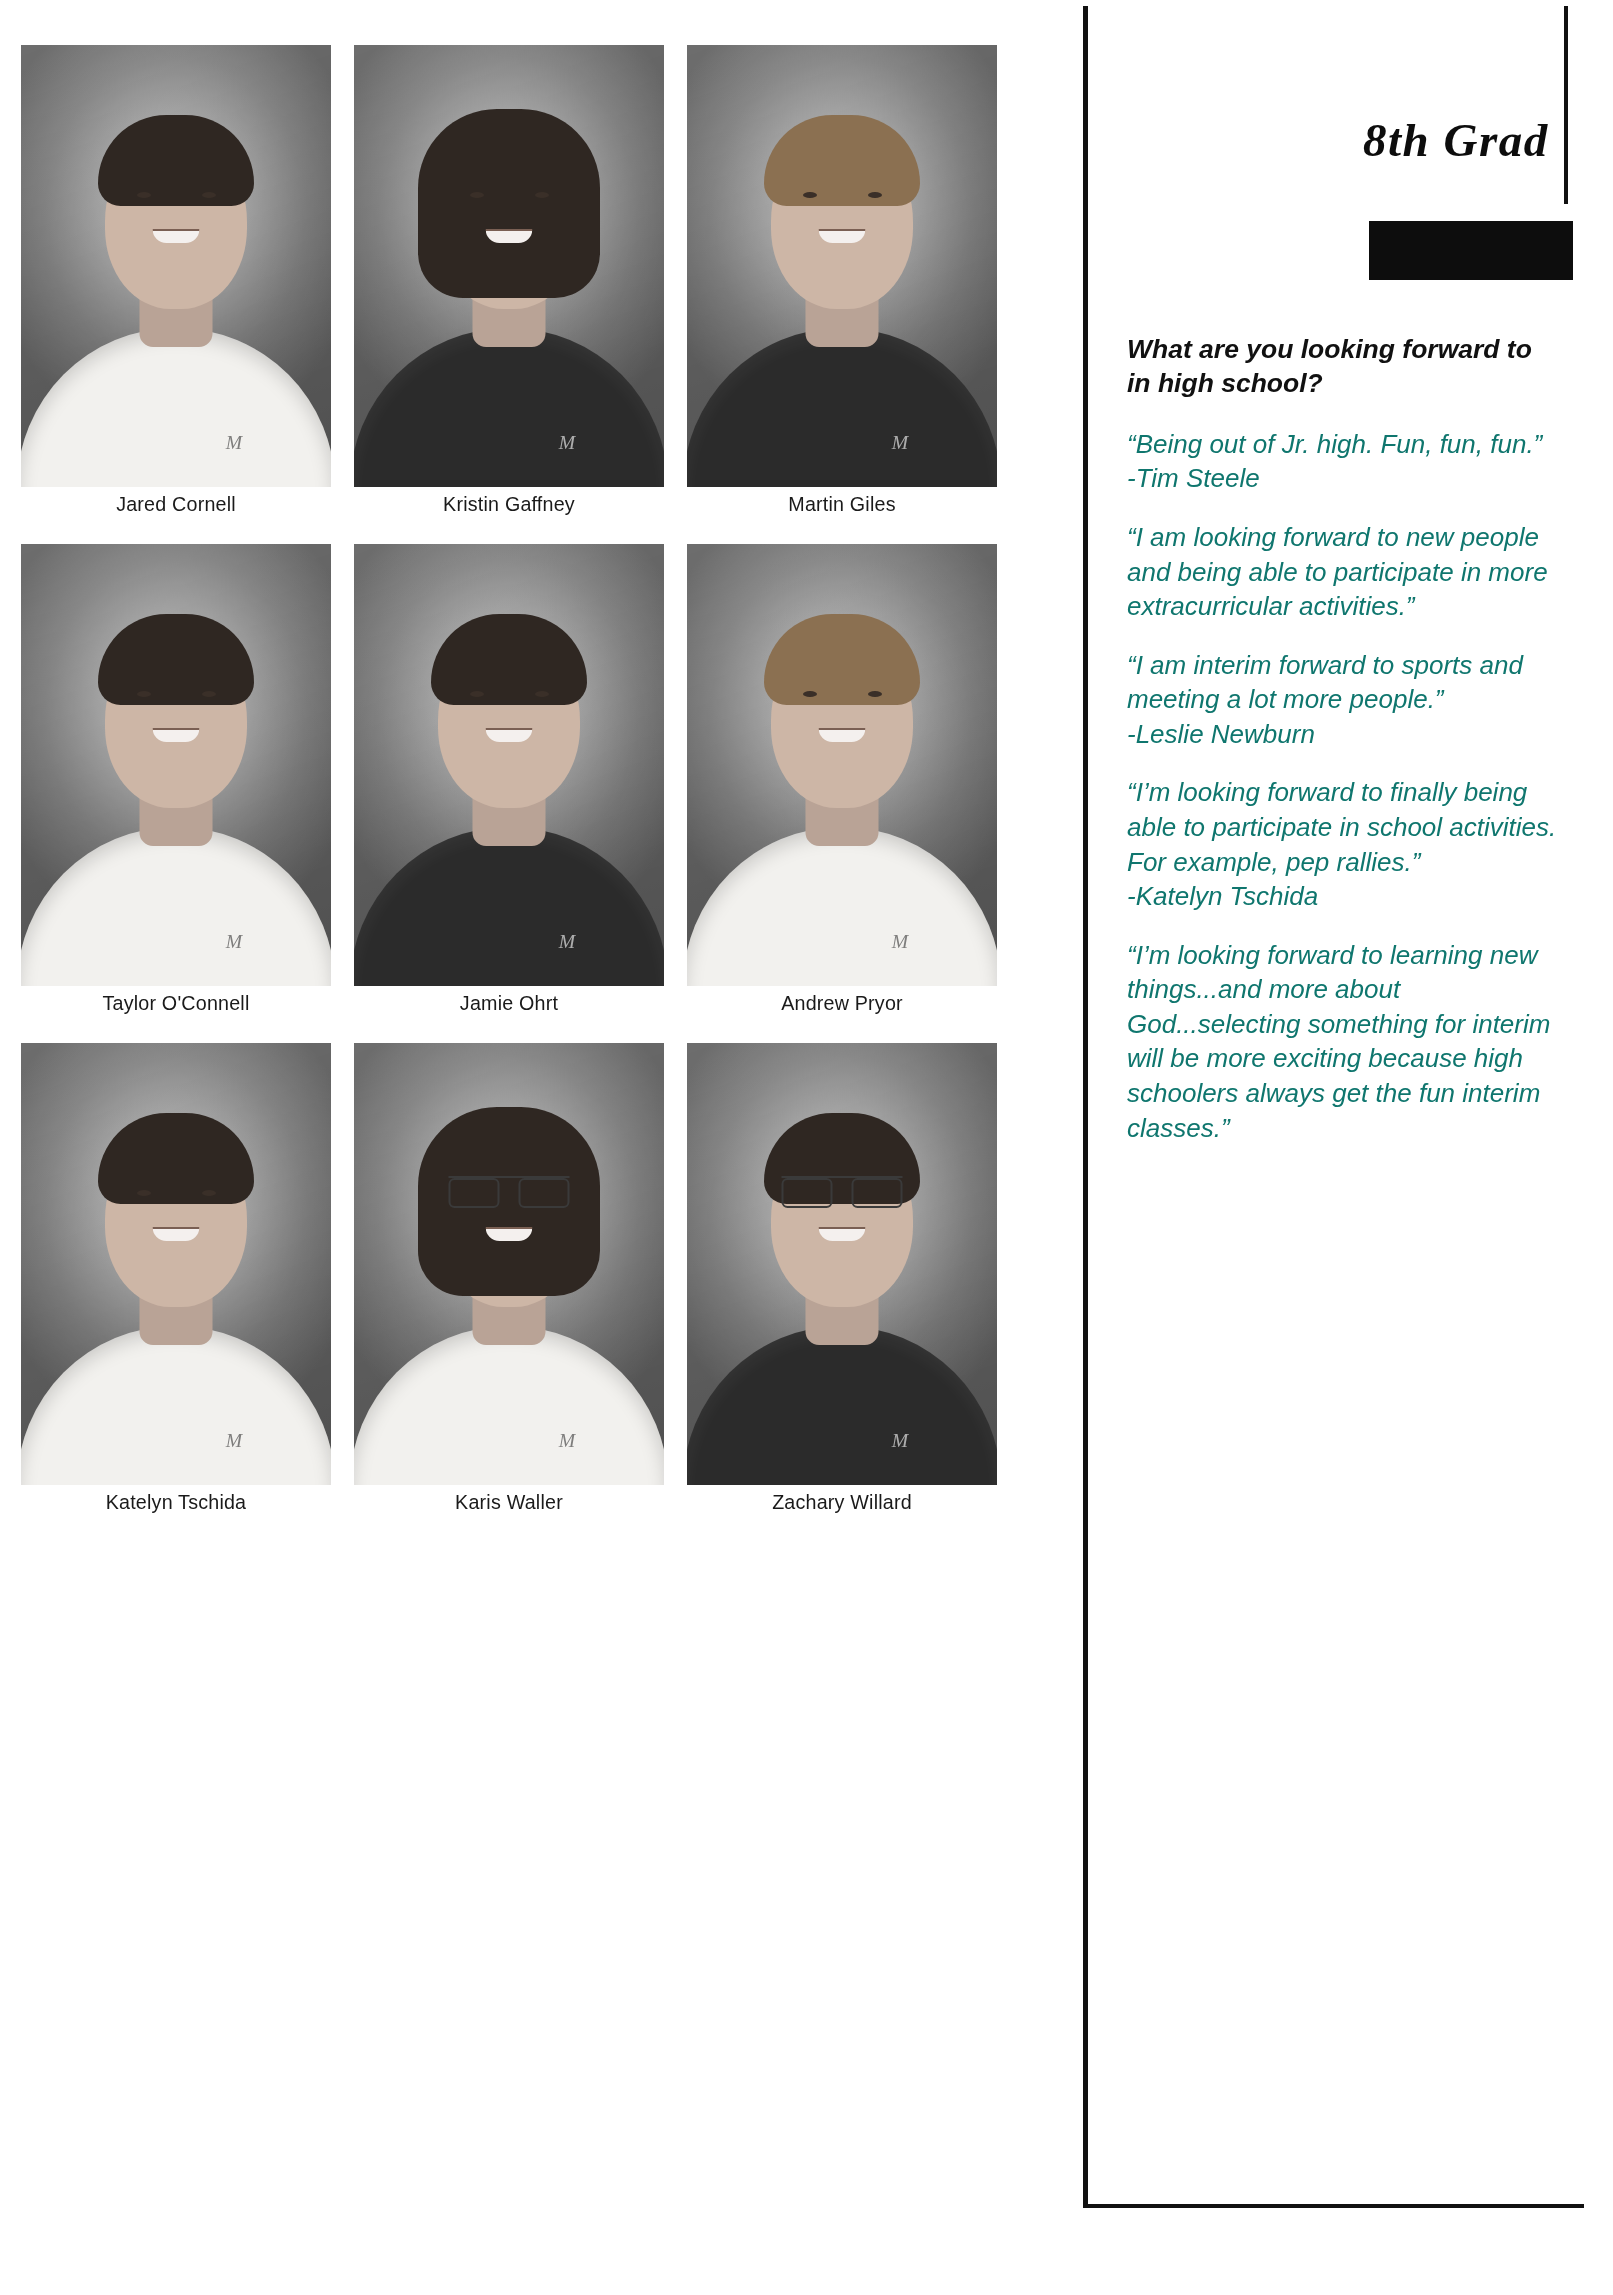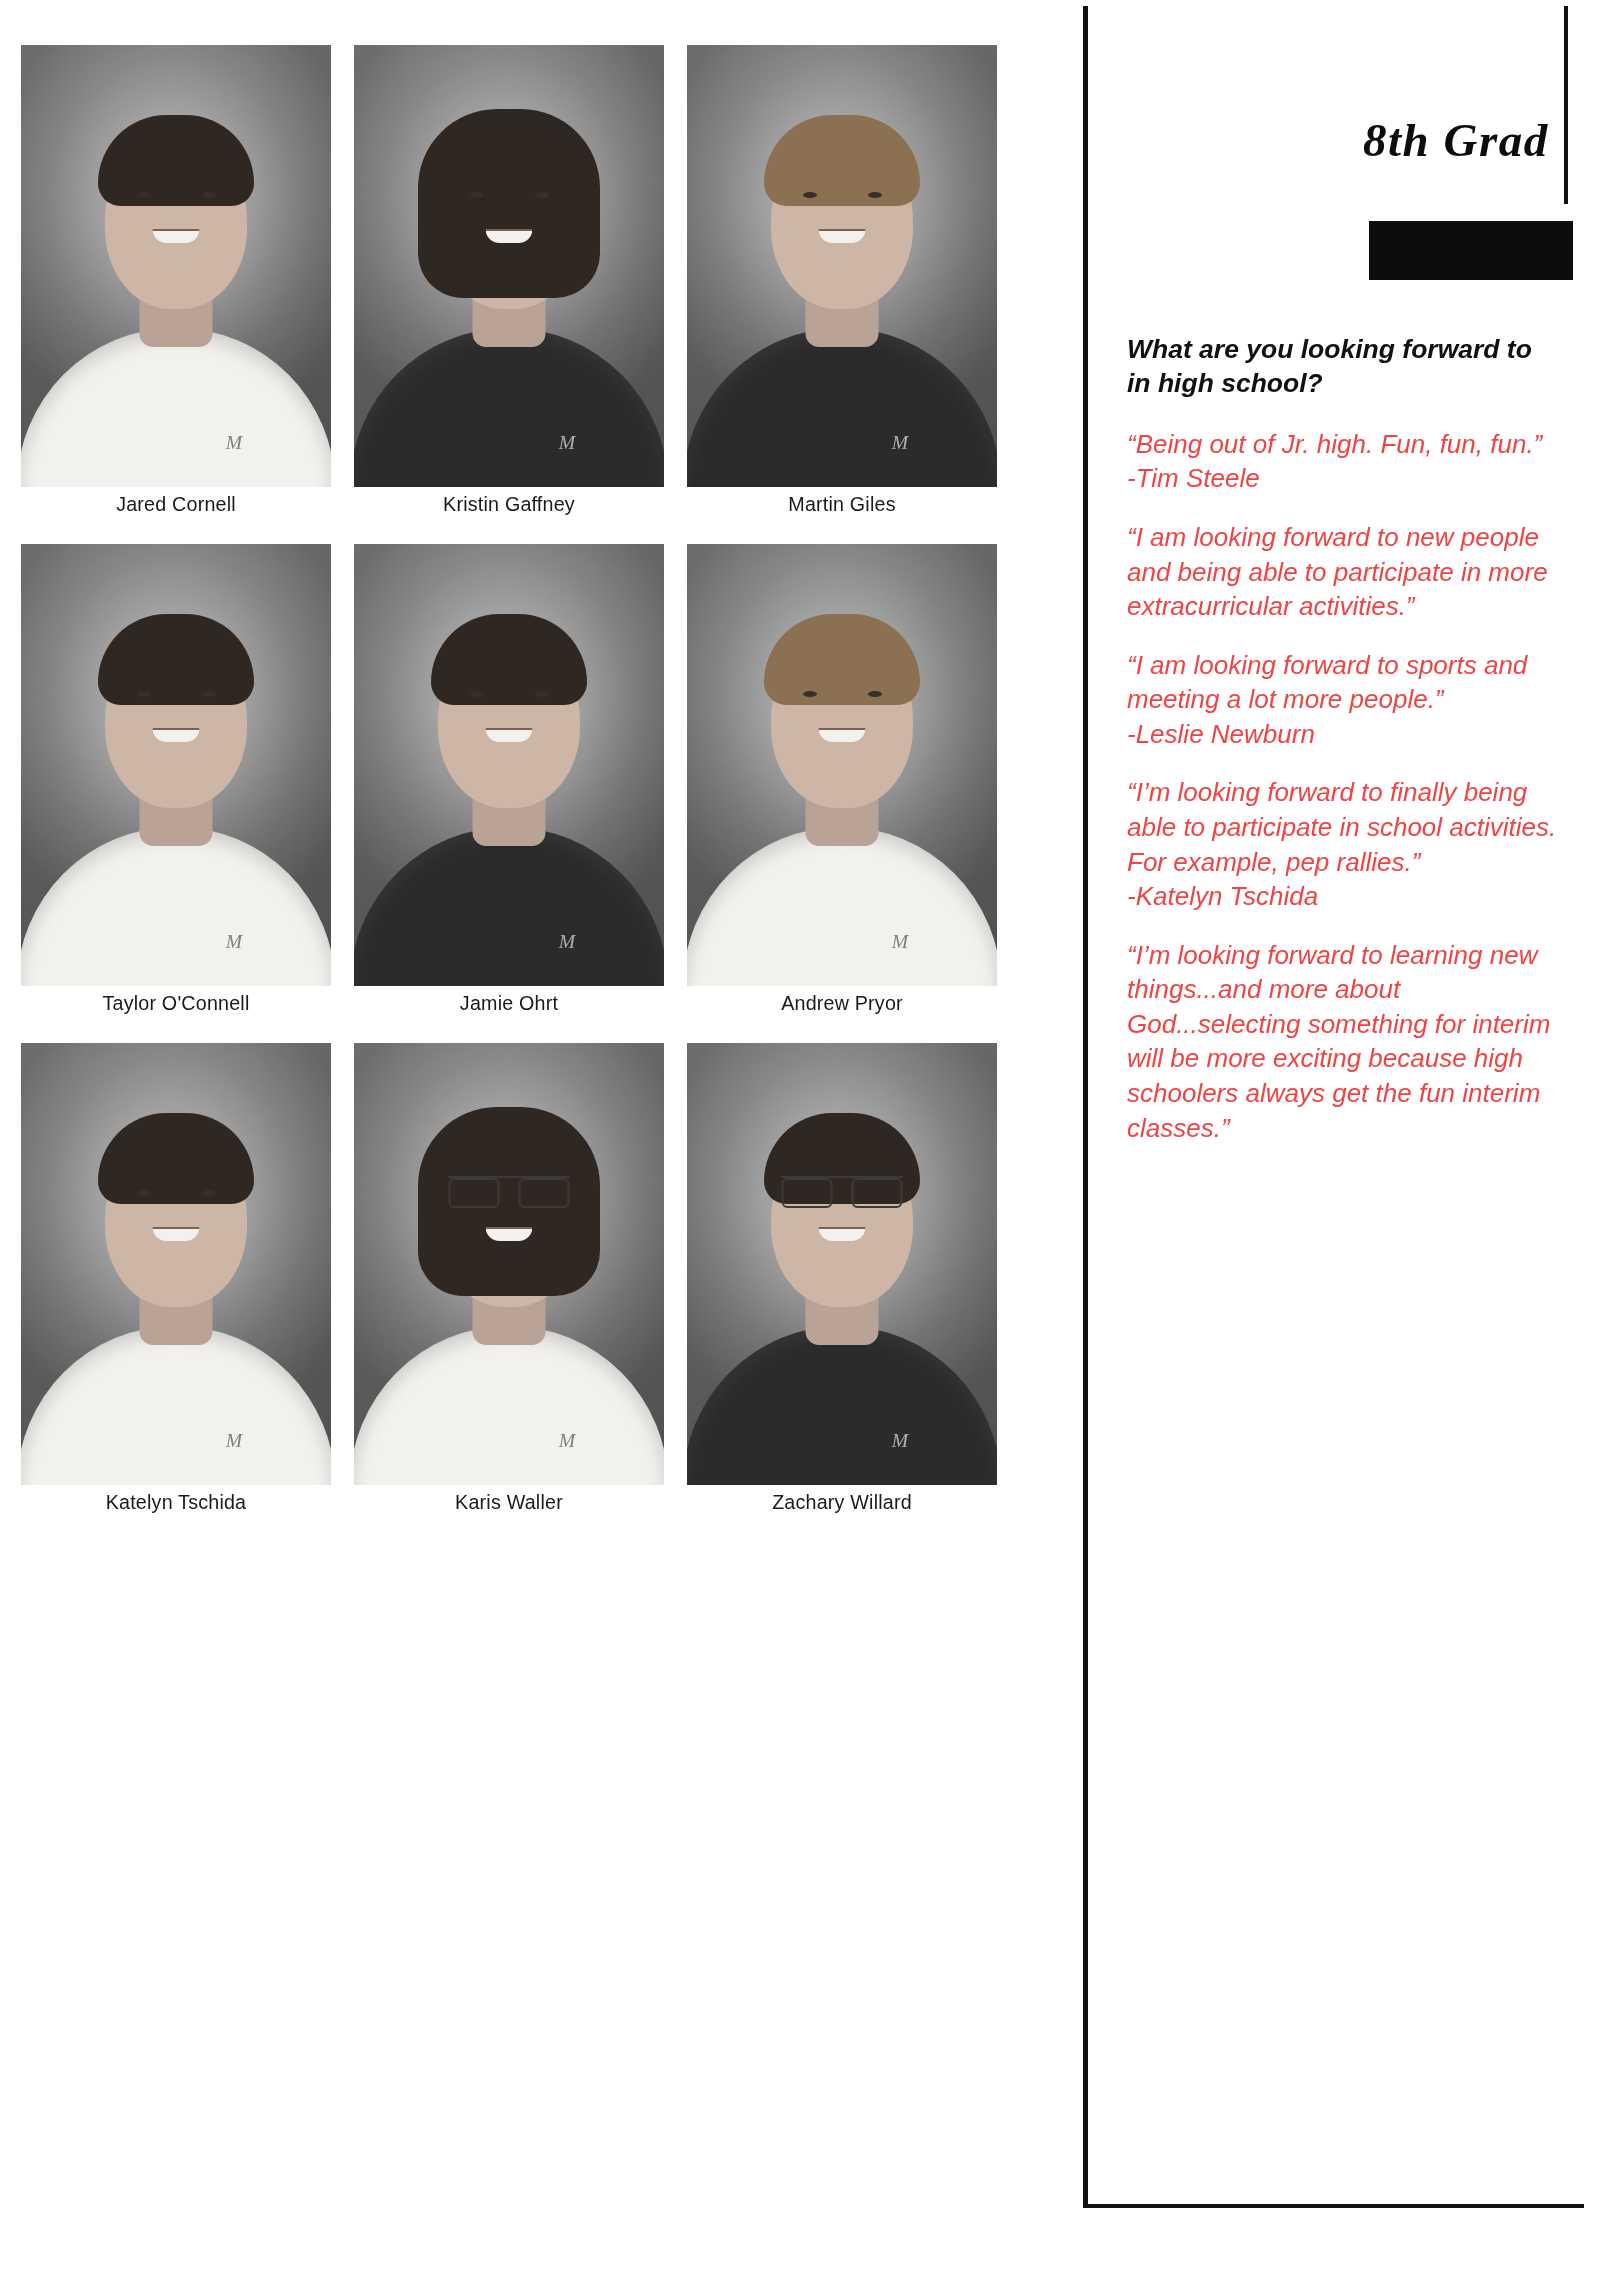--- a/index.html
+++ b/index.html
@@ -253,21 +253,21 @@
   .question {
     font-size: 26.5px;
     font-weight: bold;
     line-height: 1.28;
     color: #111;
     margin-bottom: 26px;
   }
   .quote {
     font-size: 26px;
     line-height: 1.33;
-    color: #ef4444;
+    color: #0f766e;
     margin-bottom: 24px;
   }
   .attrib {
     display: block;
     text-align: left;
     padding-right: 15px;
   }
 </style>
 </head>
 <body>
@@ -449,21 +449,21 @@
       <div class="quote">
         <span>“Being out of Jr. high. Fun, fun, fun.”</span>
         <span class="attrib">-Tim Steele</span>
       </div>
 
       <div class="quote">
         <span>“I am looking forward to new people and being able to participate in more extracurricular activities.”</span>
       </div>
 
       <div class="quote">
-        <span>“I am looking forward to sports and meeting a lot more people.”</span>
+        <span>“I am interim forward to sports and meeting a lot more people.”</span>
         <span class="attrib">-Leslie Newburn</span>
       </div>
 
       <div class="quote">
         <span>“I’m looking forward to finally being able to participate in school activities. For example, pep rallies.”</span>
         <span class="attrib">-Katelyn Tschida</span>
       </div>
 
 
       <div class="quote">

